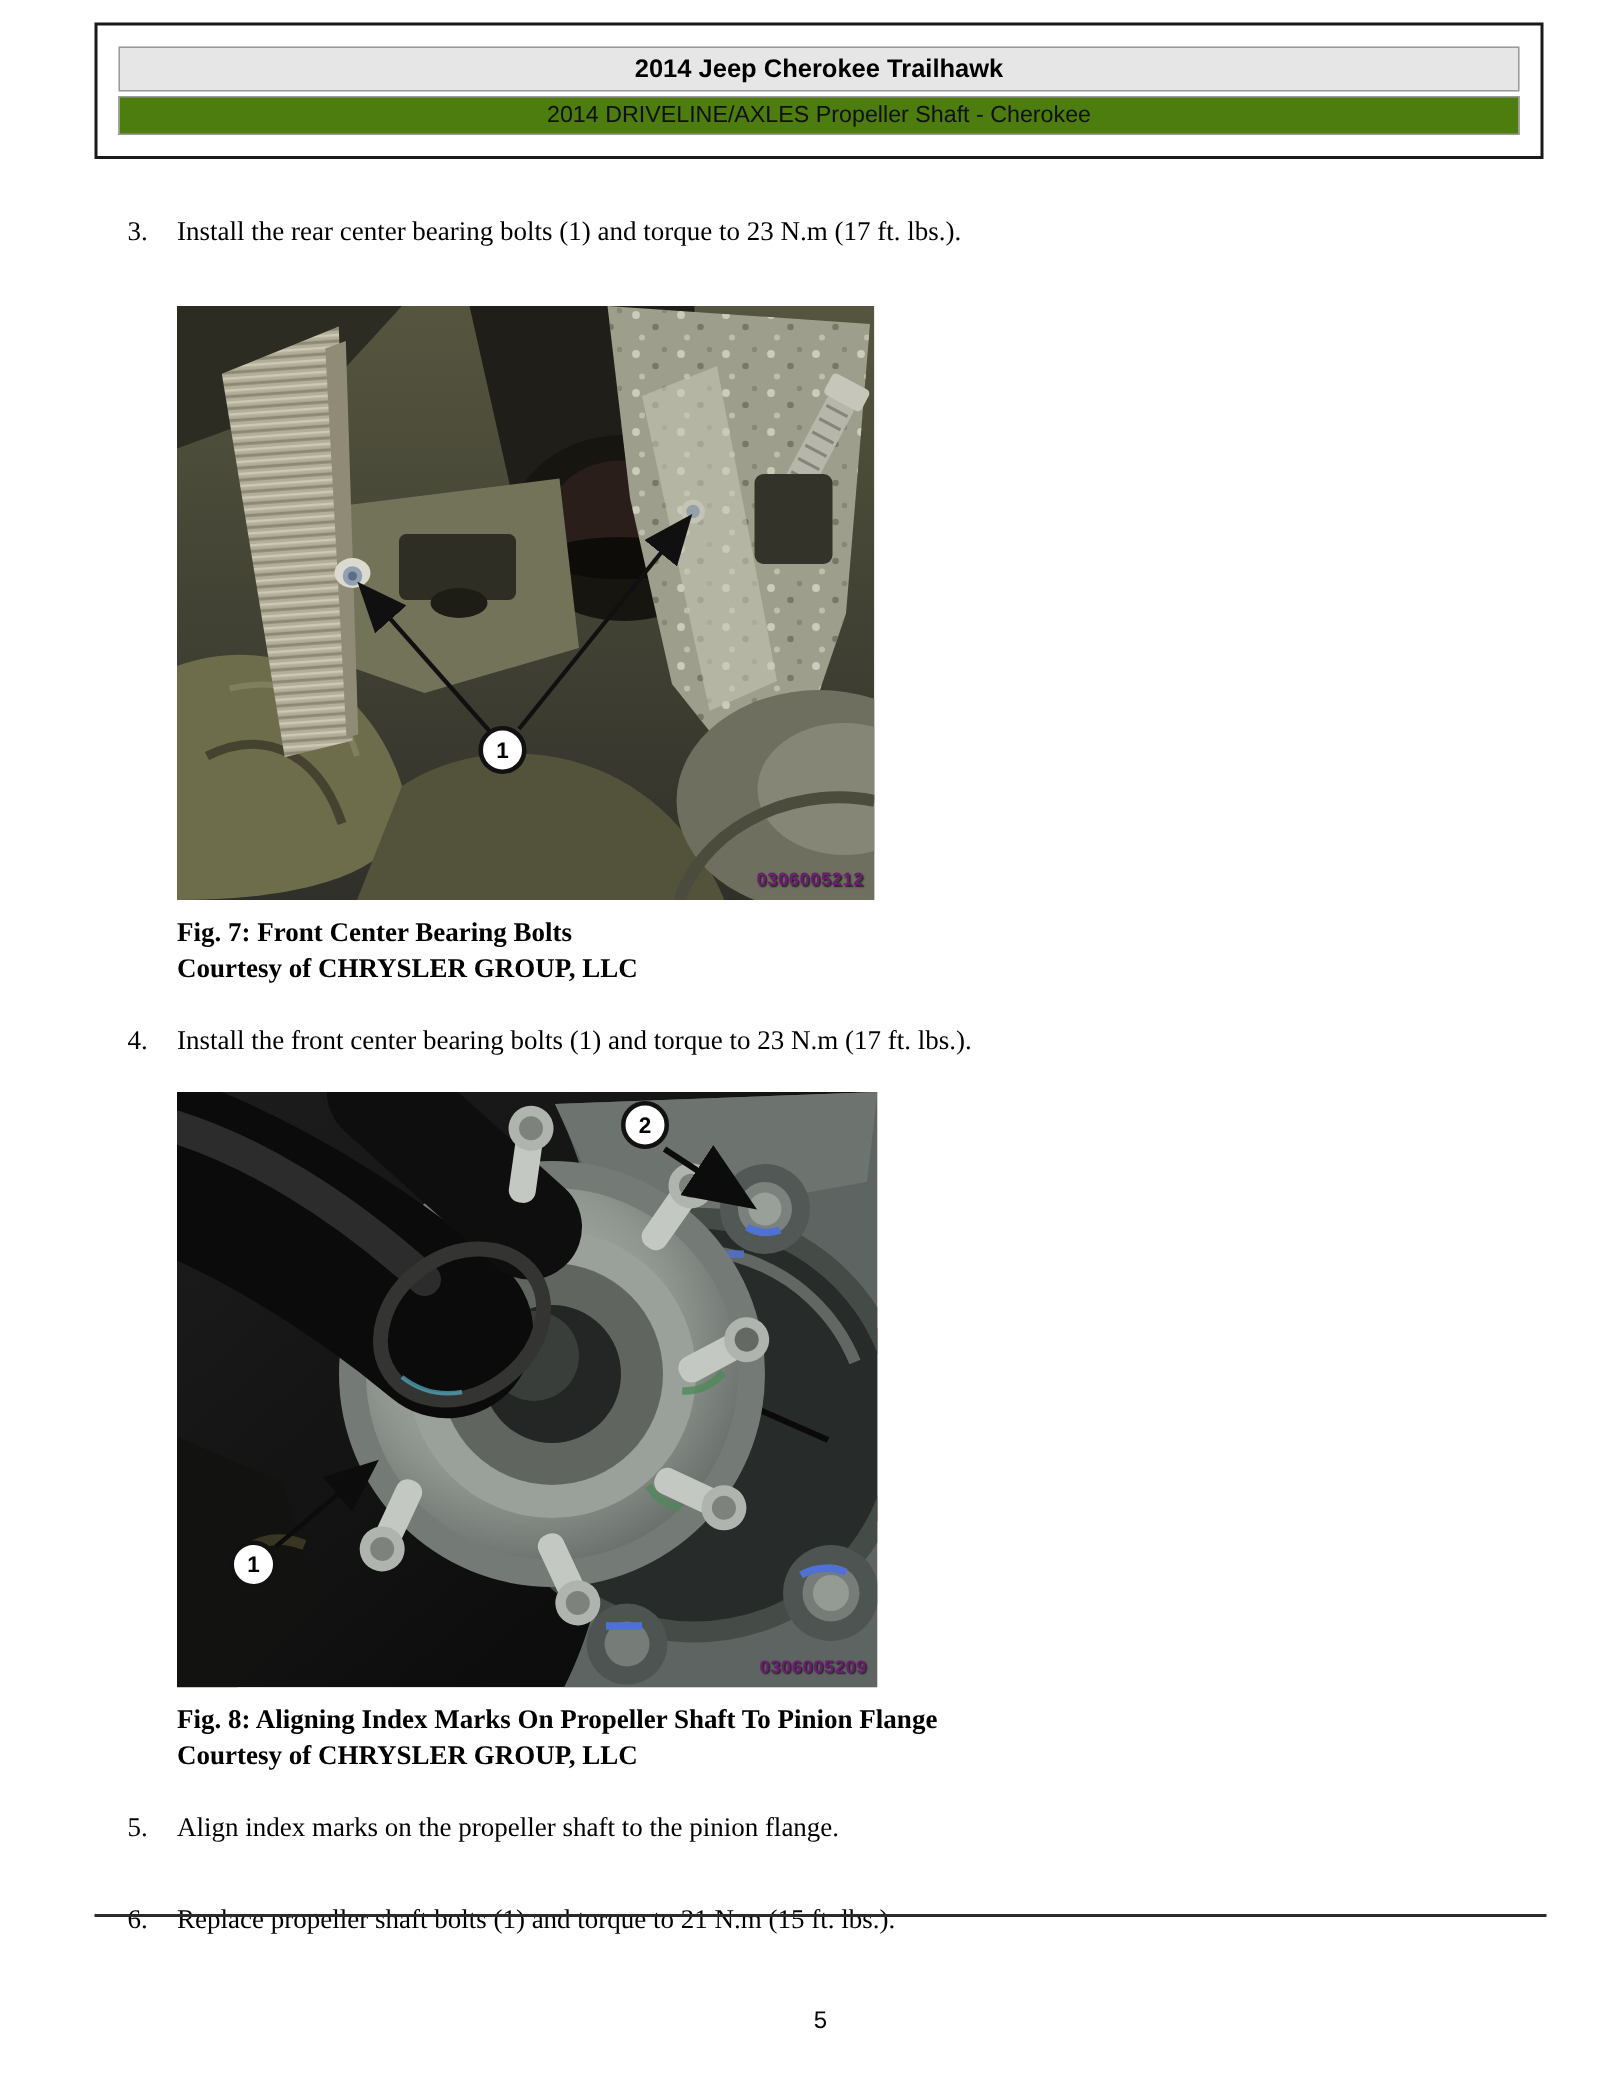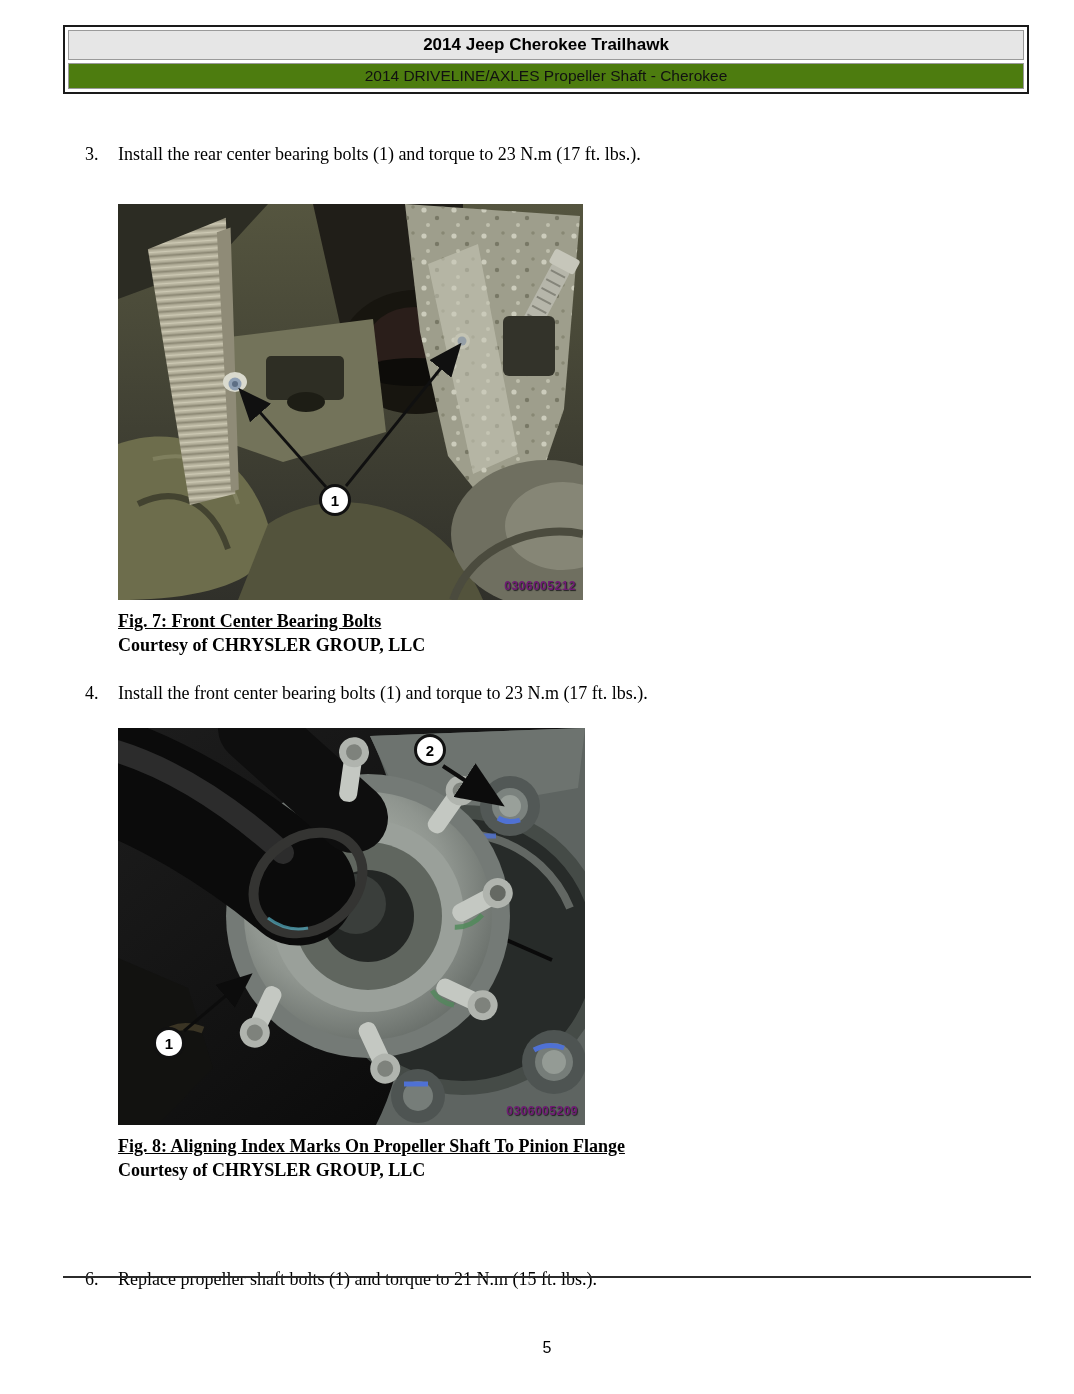--- a/index.html
+++ b/index.html
@@ -2,22 +2,22 @@
 <html><head>
 <meta charset="utf-8">
 <style>
   html,body{margin:0;padding:0;background:#ffffff;}
   .page{
     position:relative;width:1074px;height:1394px;background:#ffffff;
     font-family:"Liberation Serif", serif;color:#000;overflow:hidden;
   }
   
   .header-table{
-    position:absolute;left:63px;top:25px;width:966px;
-    border:2px solid #1a1a1a;background:#fff;padding:3px;box-sizing:border-box;
+    position:absolute;left:63px;top:15px;width:966px;
+    border:2px solid #1a1a1a;background:#fff;padding:14px;box-sizing:border-box;
   }
   .hrow{
     border:1px solid #9a9a9a;display:flex;align-items:center;justify-content:center;
     font-family:"Liberation Sans", sans-serif;box-sizing:border-box;
   }
   .hrow1{height:30px;background:#e6e6e6;margin-bottom:3px;font-weight:bold;font-size:17px;}
   .hrow2{height:26px;background:#4d7c0f;font-size:15.5px;color:#111;}
   
   .step{
     position:absolute;left:85px;width:930px;font-size:18px;line-height:24px;white-space:nowrap;
@@ -33,21 +33,21 @@
     background:#fff;border:3px solid #111;display:flex;align-items:center;justify-content:center;
     font-family:"Liberation Sans", sans-serif;font-weight:bold;font-size:15px;color:#000;z-index:4;
   }
   .watermark{
     position:absolute;right:7px;bottom:7px;z-index:4;
     font-family:"Liberation Sans", sans-serif;font-weight:bold;font-size:12px;
     color:#701a75;text-shadow:1px 1px 1px #222;letter-spacing:.5px;
   }
   
   .caption{position:absolute;left:118px;font-size:18px;font-weight:bold;line-height:24px;}
-  .cap-title{text-decoration:underline;}
+  .cap-title{}
   
   .bottom-rule{position:absolute;left:63px;top:1276px;width:968px;height:2px;background:#2b2b2b;}
   .page-number{
     position:absolute;left:63px;top:1339px;width:968px;text-align:center;
     font-family:"Liberation Sans", sans-serif;font-size:16px;color:#000;
   }
 </style>
 </head>
 <body>
 
@@ -251,20 +251,23 @@
     <div class="callout" style="left:296px;top:6px;">2</div>
     <div class="callout" style="left:35px;top:299px;">1</div>
     <div class="watermark">0306005209</div>
   </div>
 
   <div class="caption" style="top:1134px;">
     <div class="cap-title">Fig. 8: Aligning Index Marks On Propeller Shaft To Pinion Flange</div>
     <div class="cap-courtesy">Courtesy of CHRYSLER GROUP, LLC</div>
   </div>
 
+  <div class="step" style="top:1206px;">
+    <span class="num">5.</span><span>Align index marks on the propeller shaft to the pinion flange.</span>
+  </div>
 
   <div class="step" style="top:1267px;">
     <span class="num">6.</span><span>Replace propeller shaft bolts (1) and torque to 21 N.m (15 ft. lbs.).</span>
   </div>
 
   <div class="bottom-rule"></div>
   <div class="page-number">5</div>
 
 </div>
 

